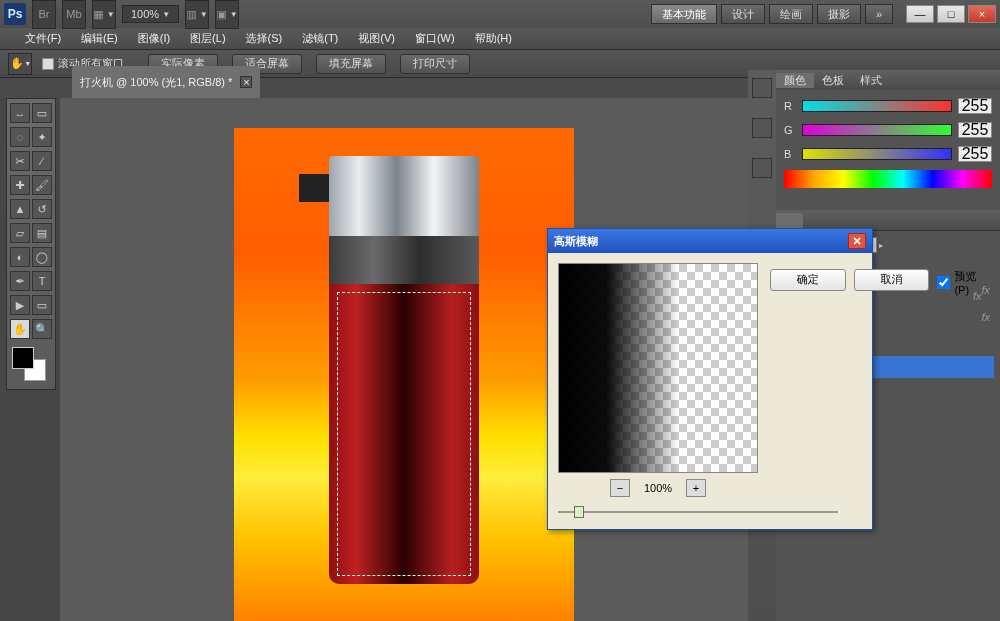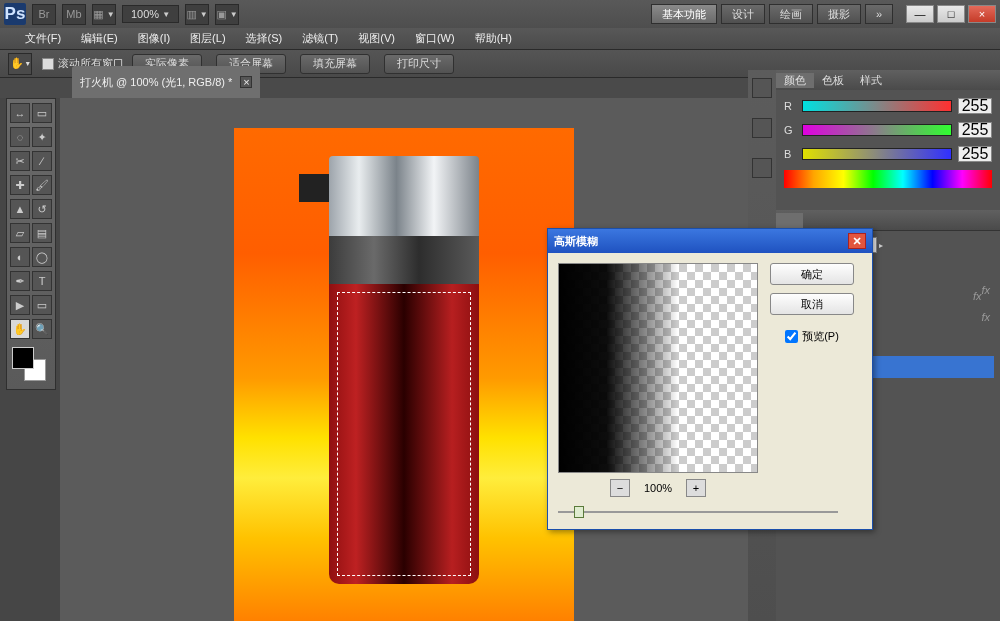--- a/index.html
+++ b/index.html
@@ -1,36 +1,36 @@
 <!DOCTYPE html>
 <html><head>
 <meta charset="utf-8">
 <style>
 * { margin: 0; padding: 0; box-sizing: border-box; font-family: "Microsoft YaHei", Arial, sans-serif; font-size: 11px; user-select: none; }
 body { width: 1000px; height: 621px; background: #464646; overflow: hidden; position: relative; }
 
 
 .titlebar { height: 28px; background: linear-gradient(#595959,#4e4e4e); display:flex; align-items:center; padding:0 4px; }
-.ps-icon { width:22px; height:22px; background:#1a3a6e; color:#cfe3ff; display:flex; align-items:center; justify-content:center; font-weight:bold; font-size:17px; border-radius:2px;}
-.titlebar .docked { width:24px; height:21px; background:#3f3f3f; border:1px solid #2a2a2a; margin-left:6px; display:flex; align-items:center; justify-content:center; color:#999;}
+.ps-icon { width:22px; height:22px; background:#1a3a6e; color:#cfe3ff; display:flex; align-items:center; justify-content:center; font-weight:bold; font-size:12px; border-radius:2px;}
+.titlebar .docked { width:24px; height:29px; background:#3f3f3f; border:1px solid #2a2a2a; margin-left:6px; display:flex; align-items:center; justify-content:center; color:#999;}
 .zoom-box { margin-left:6px; padding:0 8px; height:18px; background:#3f3f3f; border:1px solid #2a2a2a; color:#ddd; display:flex; align-items:center; }
 .titlebar-mid { flex:1; }
 .ws-btn { height:20px; padding:0 10px; margin:0 2px; background:linear-gradient(#6a6a6a,#505050); border:1px solid #2f2f2f; color:#ddd; display:flex; align-items:center; }
 .ws-btn.active { background:linear-gradient(#8a8a8a,#6a6a6a); color:#fff; }
 .winbtns { display:flex; margin-left:8px; }
 .winbtn { width:28px; height:18px; background:linear-gradient(#e8e8e8,#ccc); border:1px solid #888; margin-left:3px; display:flex; align-items:center;justify-content:center;}
 .winbtn.close { background:linear-gradient(#e36a5a,#c53b28); color:#fff;}
 
 .menubar { height:22px; background:linear-gradient(#585858,#4b4b4b); border-bottom:1px solid #2a2a2a; display:flex; align-items:center; color:#eee; padding:0 15px;}
 .menubar span { margin:0 10px; cursor:default;}
 
 .optbar { height:28px; background:linear-gradient(#555,#494949); border-bottom:1px solid #2a2a2a; display:flex; align-items:center; padding:0 8px; }
 .tool-small { width:24px; height:22px; background:#4a4a4a; border:1px solid #2a2a2a; display:flex; align-items:center; justify-content:center; color:#ddd; }
 .chk { width:12px; height:12px; border:1px solid #888; margin:0 4px 0 10px; background:#ddd;}
-.optbar .lbl { color:#ddd; margin-right:8px;}
+.optbar .lbl { color:#ddd; margin-right:24px;}
 .pill-btn { height:20px; padding:0 12px; background:linear-gradient(#6a6a6a,#525252); border:1px solid #303030; border-radius:3px; color:#ddd; display:flex; align-items:center; margin-right:14px;}
 
 .tabbar { height:20px; background:#4a4a4a; display:flex; align-items:flex-end; padding-left:72px;}
 .doctab { height:20px; background:#6f6f6f; color:#eee; padding:16px 8px; display:flex; align-items:center; border-radius:3px 3px 0 0;}
 .doctab .x { margin-left:8px; width:12px; height:12px; background:#555; border:1px solid #333; display:flex; align-items:center; justify-content:center;}
 
 
 .workzone { position:absolute; left:60px; top:98px; right:252px; bottom:0; background:#5b5b5b; }
 .canvas-wrap { position:absolute; inset:0; display:flex; align-items:flex-start; justify-content:center; padding-top:30px; overflow:hidden;}
 .canvas { width:340px; height:500px; background:linear-gradient(to bottom, #ff6a00 0%, #ff5e00 25%, #ff9a00 50%, #ffe100 62%, #ffed3c 70%, #ffc200 82%, #ff7b00 100%); position:relative;}
@@ -80,21 +80,21 @@
 
 .dialog{position:absolute;left:547px;top:228px;width:326px;background:#ece9d8;border:1px solid #1b4fab;box-shadow:2px 2px 6px rgba(0,0,0,.4);}
 .dlg-title{height:24px;background:linear-gradient(#3b77e0,#1f52c0);color:#fff;display:flex;align-items:center;padding:0 6px;font-weight:bold;}
 .dlg-title .sp{flex:1;}
 .dlg-close{width:18px;height:16px;background:#e2553e;color:#fff;display:flex;align-items:center;justify-content:center;border:1px solid #a22;}
 .dlg-body{padding:10px;position:relative;}
 .preview{width:200px;height:210px;border:1px solid #888;background:repeating-conic-gradient(#ccc 0 25%,#fff 0 50%) 0 0/16px 16px;position:relative;overflow:hidden;}
 .preview .grad-overlay{position:absolute;left:0;top:0;height:100%;width:60%;background:linear-gradient(90deg,#000 0%,rgba(0,0,0,.95) 40%,rgba(0,0,0,.2) 90%,transparent);}
 .zoom-ctrl{display:flex;align-items:center;justify-content:center;gap:14px;margin-top:6px;width:200px;}
 .zbtn{width:20px;height:18px;border:1px solid #888;background:#ddd;display:flex;align-items:center;justify-content:center;}
-.dlg-side{position:absolute;left:222px;top:10px;display:flex;flex-direction:column;gap:8px;align-items:center;}
+.dlg-side{position:absolute;left:222px;top:10px;display:flex;flex-direction:row;gap:8px;align-items:center;}
 .msbtn{width:84px;height:22px;background:linear-gradient(#fefefe,#e4e4e4);border:1px solid #888;border-radius:3px;}
 .pv-chk{display:flex;align-items:center;margin-top:6px;}
 .pv-chk input{margin-right:4px;}
 .radius-row{margin-top:12px;display:flex;align-items:center;}
 .radius-row .lab{margin-right:4px;}
 .radius-row input.txt{width:52px;height:18px;border:1px solid #888;background:#fff;padding:0 3px;}
 .slider{margin-top:8px;height:14px;position:relative;width:280px;}
 .slider .track{position:absolute;left:0;right:0;top:6px;height:2px;background:#999;}
 .slider .thumb{position:absolute;left:16px;top:1px;width:10px;height:12px;background:#dfeccf;border:1px solid #5a7a3a;}
 

